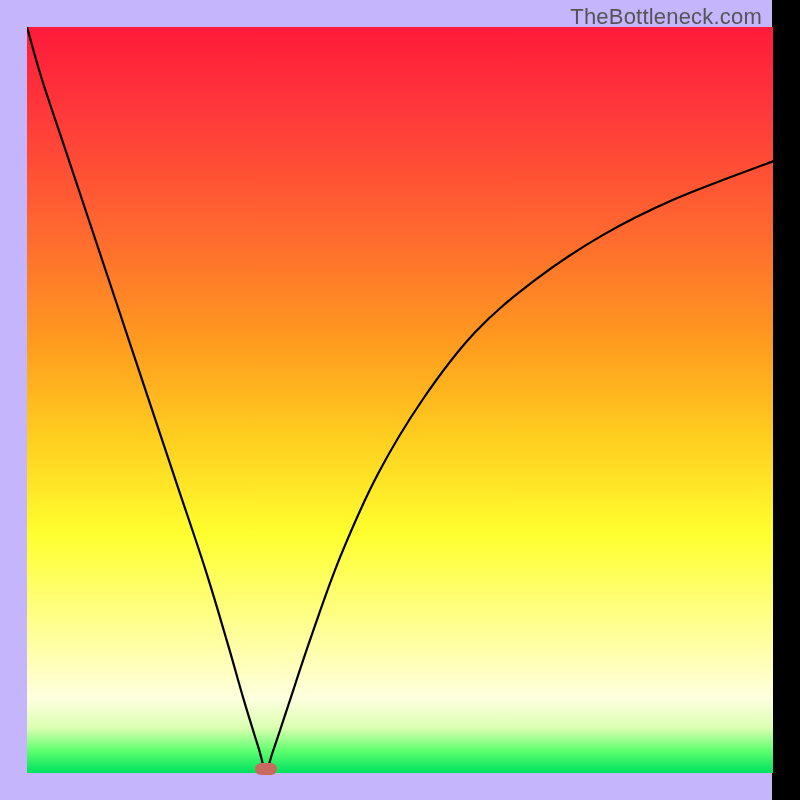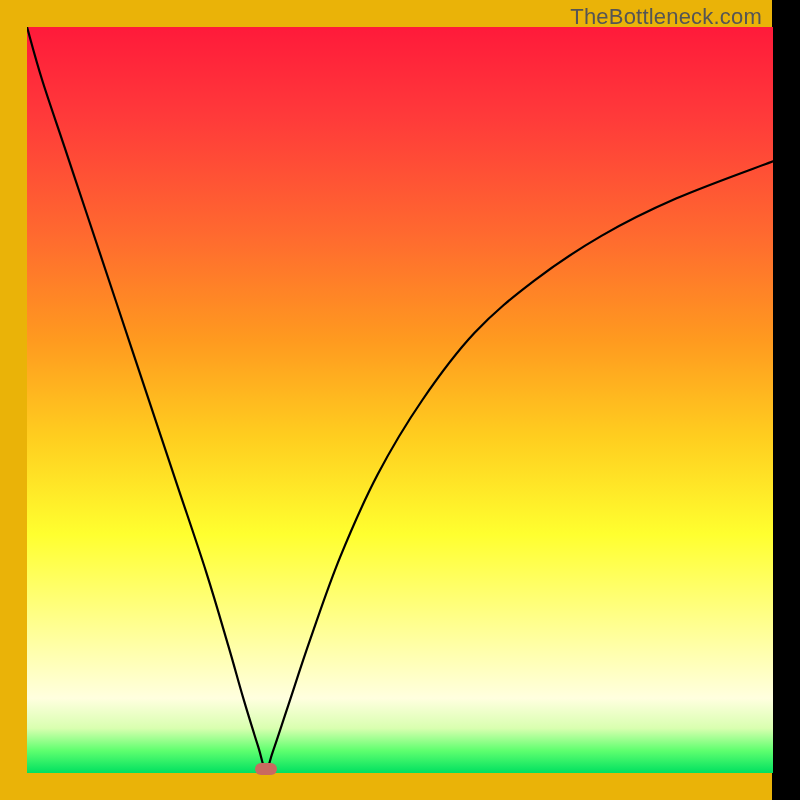--- a/index.html
+++ b/index.html
@@ -10,21 +10,21 @@
     background: #000;
     overflow: hidden;
     font-family: Arial, Helvetica, sans-serif;
   }
   .frame {
     position: absolute;
     left: 0;
     top: 0;
     width: 772px;
     height: 800px;
-    background: #eab308;
+    background: #c4b5fd;
   }
   .plot-area {
     position: absolute;
     left: 27px;
     top: 27px;
     width: 746px;
     height: 746px;
     background: linear-gradient(
       to bottom,
       #ff1a3a 0%,

